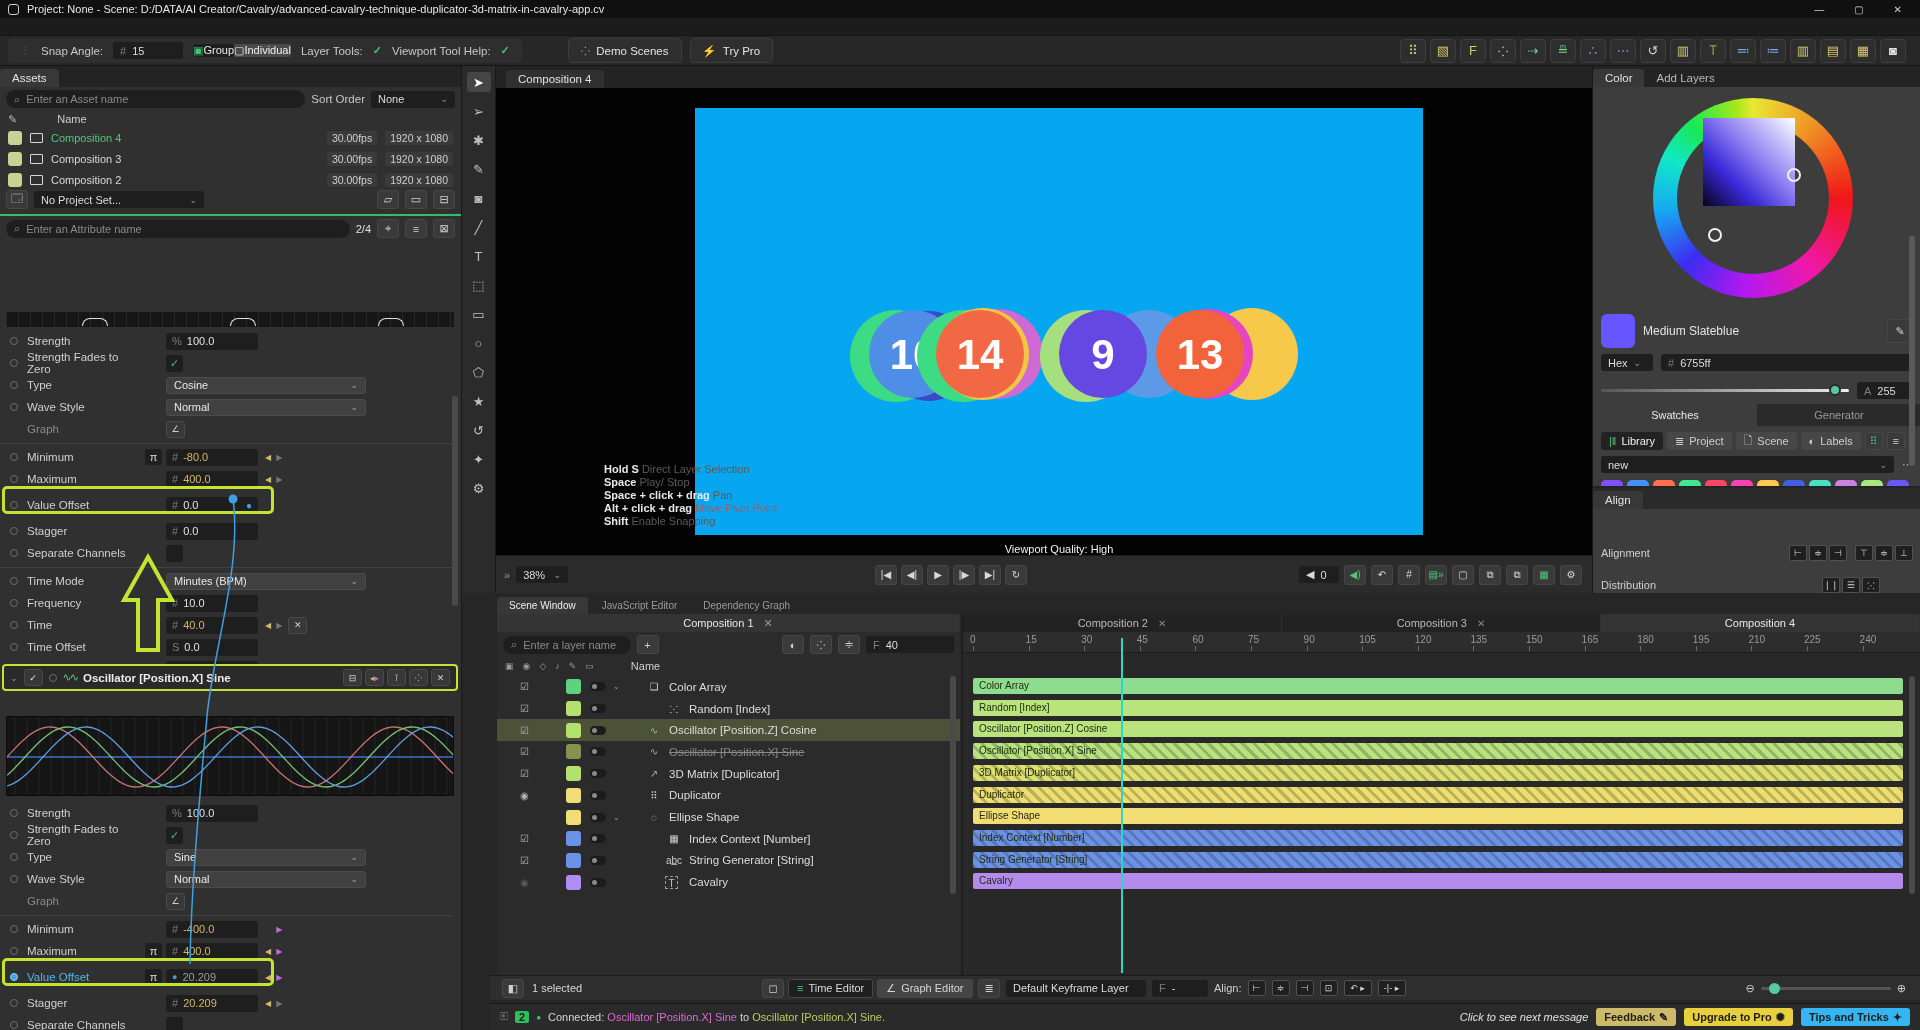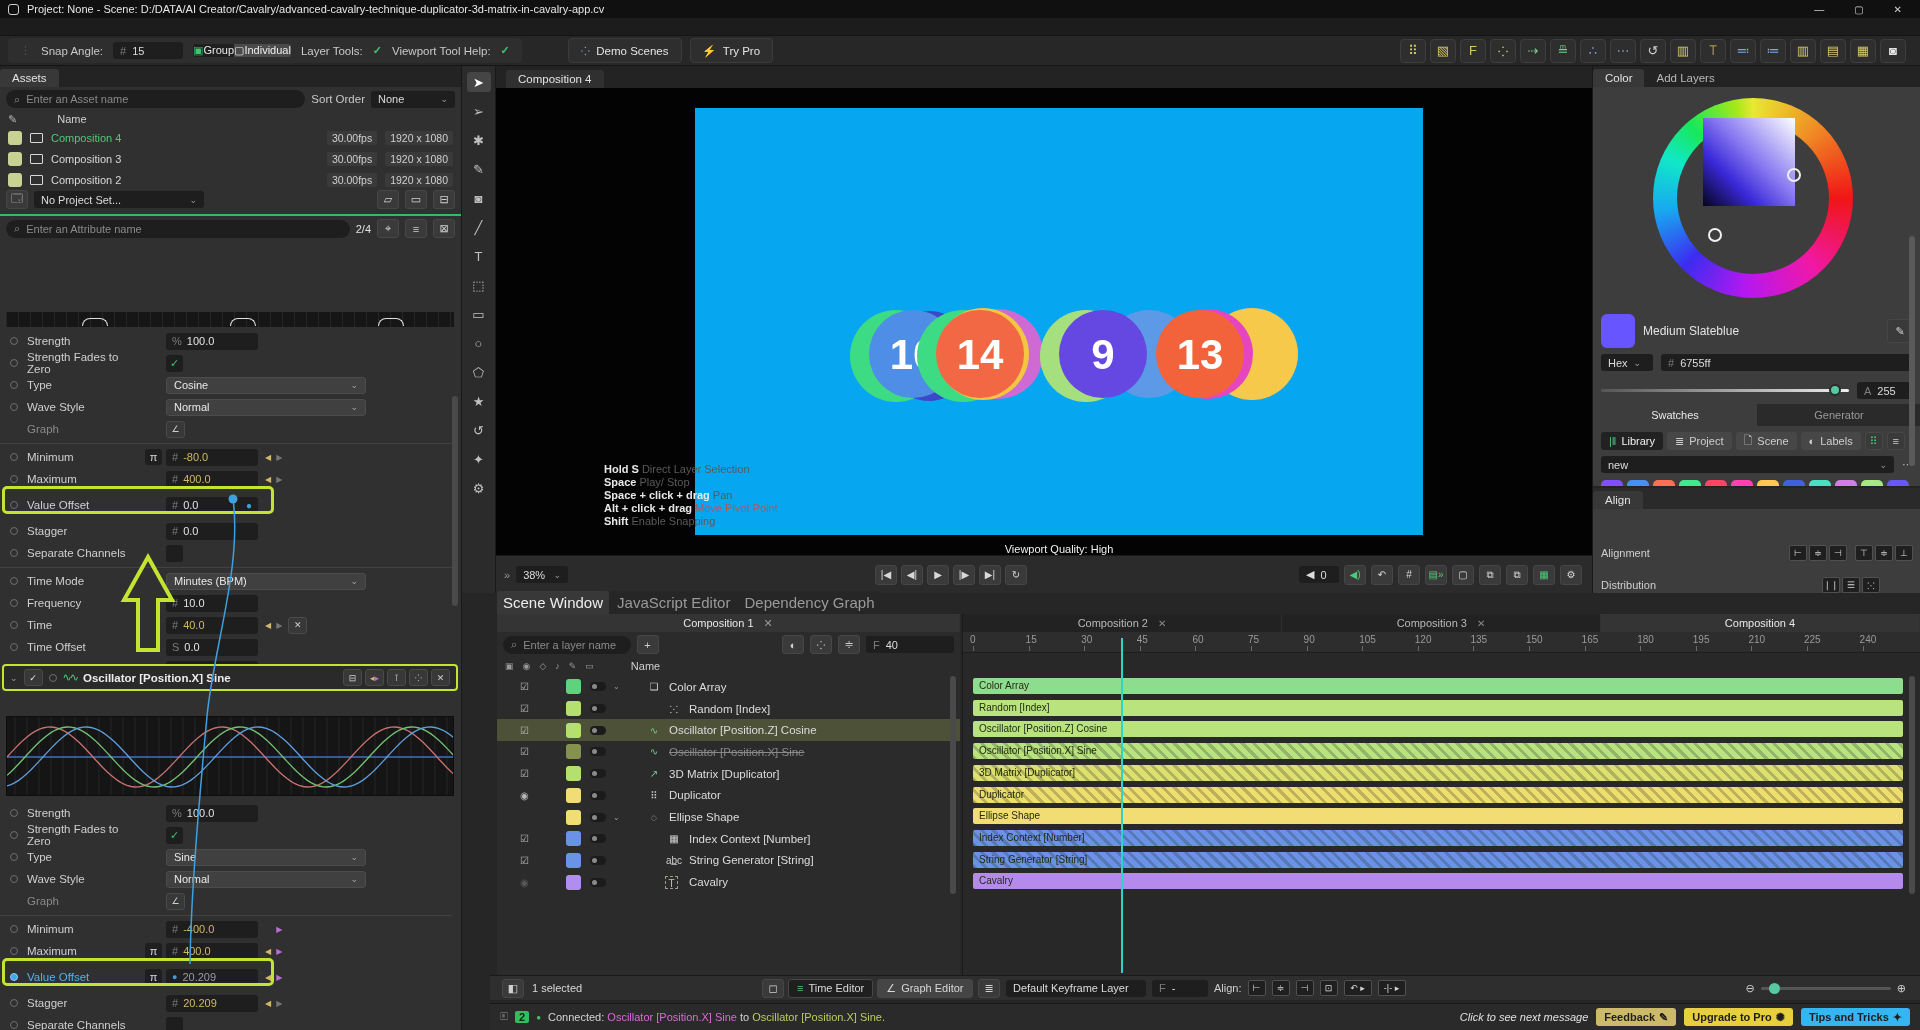--- a/index.html
+++ b/index.html
@@ -97,21 +97,21 @@
   .cp-tabs .on { background:#3d3d3d; color:#e8e8e8; }
   .lib-btn { height:18px; border-radius:3px; padding:0 8px; display:flex; align-items:center; gap:5px; color:#cfcfcf; background:#474747; }
   .lib-btn.on { background:#222; color:#f0f0f0; }
   .swatch { width:22px; height:22px; border-radius:5px; }
   #align-sec { position:absolute; left:0; top:420px; width:328px; height:107px; background:#3d3d3d; border-top:2px solid #242424; }
   .al-btn { width:18px; height:16px; background:#1f1f1f; border:1px solid #505050; border-radius:2px; color:#d8d8d8; font-size:9px; display:flex; align-items:center; justify-content:center; }
 
   
   #bottom-panel { left:490px; top:593px; width:1430px; height:437px; background:#262626; }
   .sw-tabs { position:absolute; left:7px; top:0; height:21px; display:flex; align-items:flex-end; gap:2px; }
-  .sw-tab { padding:3px 6px; color:#9a9a9a; font-size:15px; background:#262626; }
+  .sw-tab { padding:3px 12px; color:#9a9a9a; font-size:10px; background:#262626; }
   .sw-tab.on { background:#383838; color:#ededed; border-radius:3px 3px 0 0; }
   #layers-panel { position:absolute; left:7px; top:21px; width:463px; height:361px; background:#2b2b2b; }
   #timeline-panel { position:absolute; left:472px; top:21px; width:958px; height:361px; background:#282828; border-left:1px solid #1a1a1a; }
   .comp-tabrow { position:absolute; left:0; top:0; width:100%; height:18px; background:#222; display:flex; }
   .comp-tab { flex:1; display:flex; align-items:center; justify-content:center; gap:10px; color:#b8b8b8; border-right:1px solid #303030; font-size:11px; }
   .comp-tab.on { background:#343434; color:#e8e8e8; }
   .lr { position:absolute; left:0; width:463px; height:21.7px; display:flex; align-items:center; }
   .lr.sel { background:#4c5138; }
   .lr .chk { position:absolute; left:23px; color:#b8b8b8; font-size:10px; }
   .lr .sw { position:absolute; left:69px; width:15px; height:15px; border-radius:3px; }

